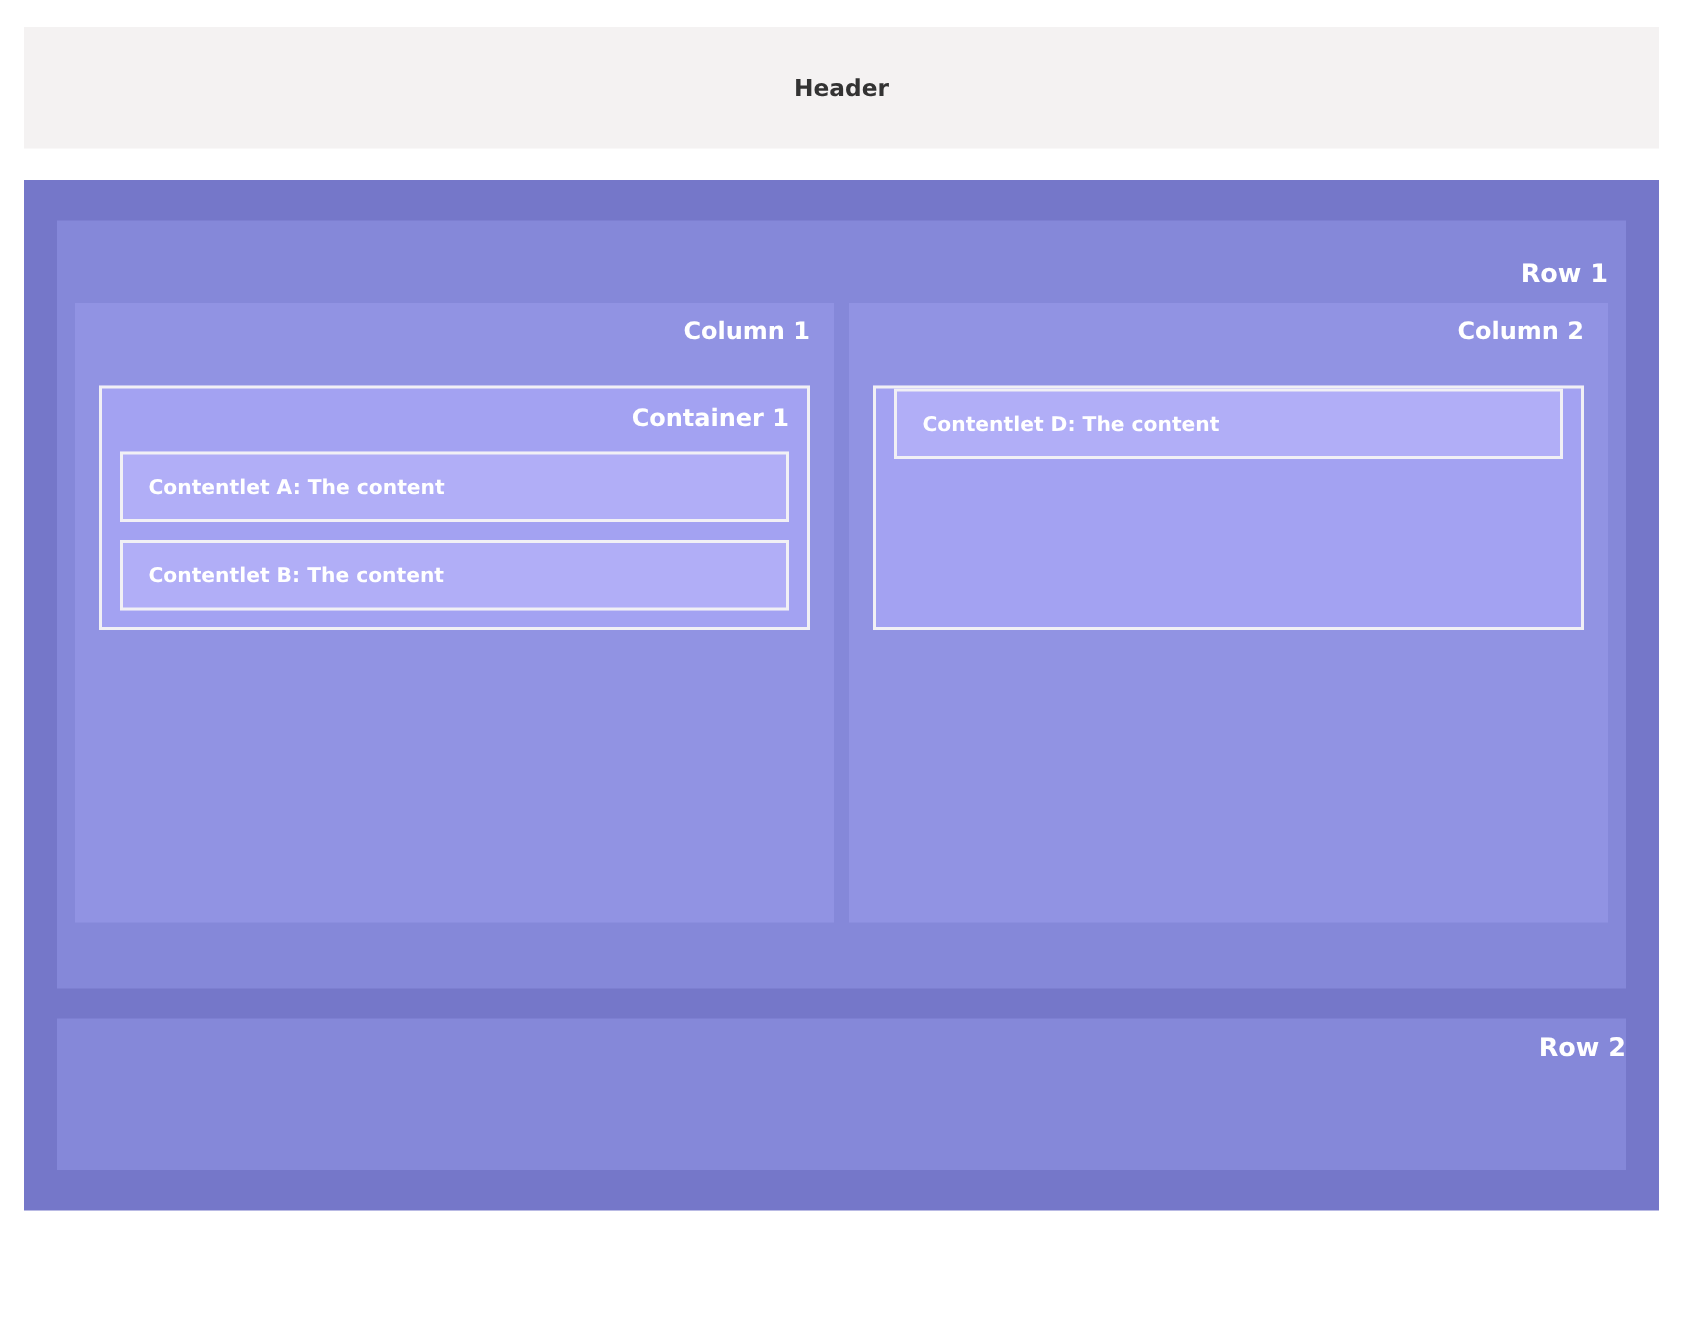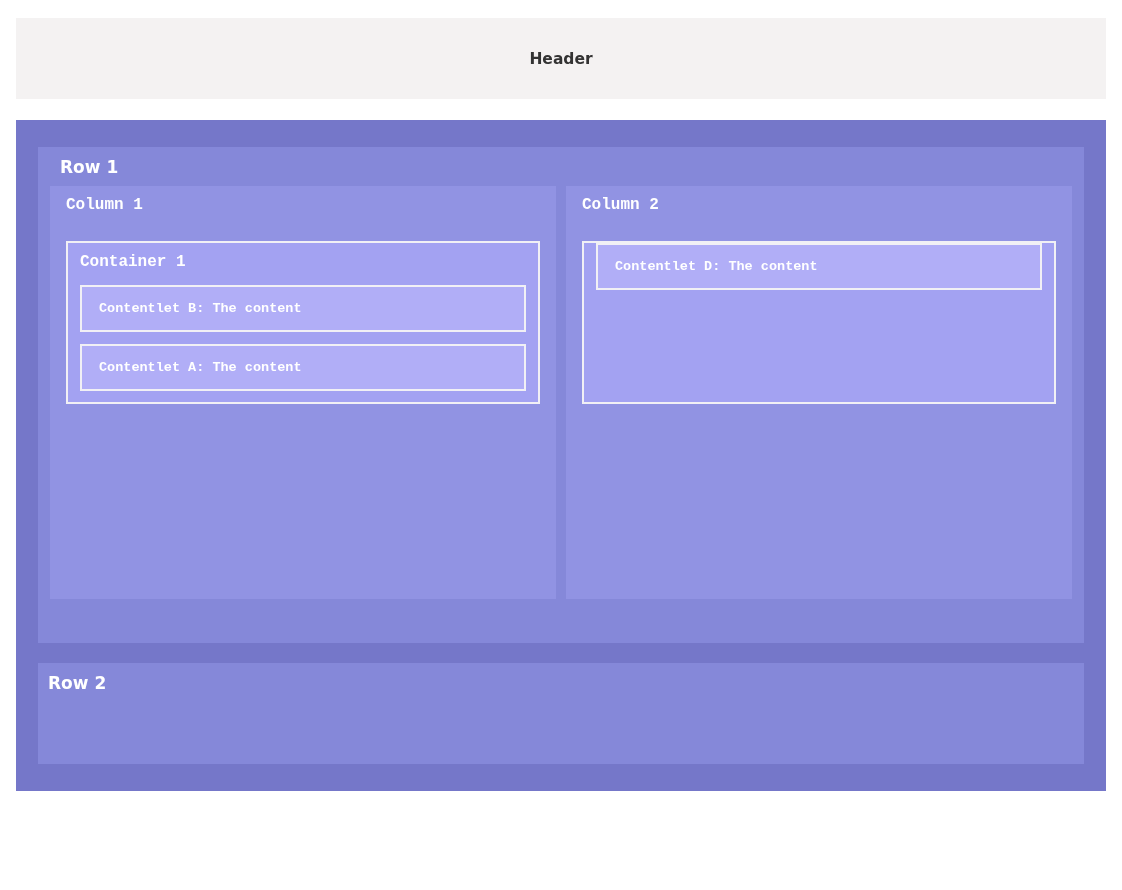--- a/index.html
+++ b/index.html
@@ -3,51 +3,51 @@
 <meta charset="utf-8">
 <style>
   html,body { margin:0; padding:0; }
   body {
     width:1122px; height:890px;
     background: var(--page-bg, #ffffff);
     font-family: "DejaVu Sans", "Liberation Sans", sans-serif;
     font-weight: bold;
     overflow: hidden;
   }
-  .page { padding: 18px 16px 0 16px; box-sizing: border-box; }
+  .page { padding: 18px 16px 0 16px; box-sizing: border-box; text-align: right; }
 
   
   .bar {
     height: 81px;
     background: var(--bar-bg, #f4f2f2);
     color: var(--bar-text, #333333);
     font-size: 15.5px;
     display: flex; align-items: center; justify-content: center;
   }
   .bar.footer { margin-top: 19px; height: 82px; }
 
   
   .main {
     margin-top: 21px;
     background: var(--body-bg, #7577c9);
     padding: 27px 22px;
   }
 
   .row { background: var(--row-bg, #8588d9); color: var(--label-text,#fff); }
-  .row-1 { padding: 0 12px 44px 12px; }
+  .row-1 { padding: 16px 12px 44px 12px; }
   .row-2 { margin-top: 20px; height: 101px; box-sizing: border-box; padding: 9px 0 0 10px; }
 
   .row-label {
     padding: 9px 0 0 10px;
     line-height: 22px;
     font-size: 17px;
   }
   .row-2 .row-label { padding: 0; }
 
-  .columns { display: flex; gap: 10px; margin-top: 8px; font-family: Liberation Mono, monospace; }
+  .columns { display: flex; gap: 10px; margin-top: 8px; }
 
   .column {
     flex: 1 1 0;
     background: var(--column-bg, #9193e3);
     min-height: 413px;
     box-sizing: border-box;
     padding: 0 16px 14px 16px;
   }
   .col-label { padding-top: 8px; line-height: 22px; font-size: 16px; }
 
@@ -90,24 +90,24 @@
       <div class="row-label">Row 1</div>
 
       <div class="columns">
 
         <div class="column">
           <div class="col-label">Column 1</div>
 
           <div class="container-box h-169">
             <div class="container-label">Container 1</div>
             <div class="contentlet">
-              <span>Contentlet B: The content</span>
+              <span>Contentlet A: The content</span>
             </div>
             <div class="contentlet">
-              <span>Contentlet A: The content</span>
+              <span>Contentlet B: The content</span>
             </div>
           </div>
 
         </div>
 
         <div class="column">
           <div class="col-label">Column 2</div>
 
           <div class="container-box h-169">
             <div class="contentlet">

